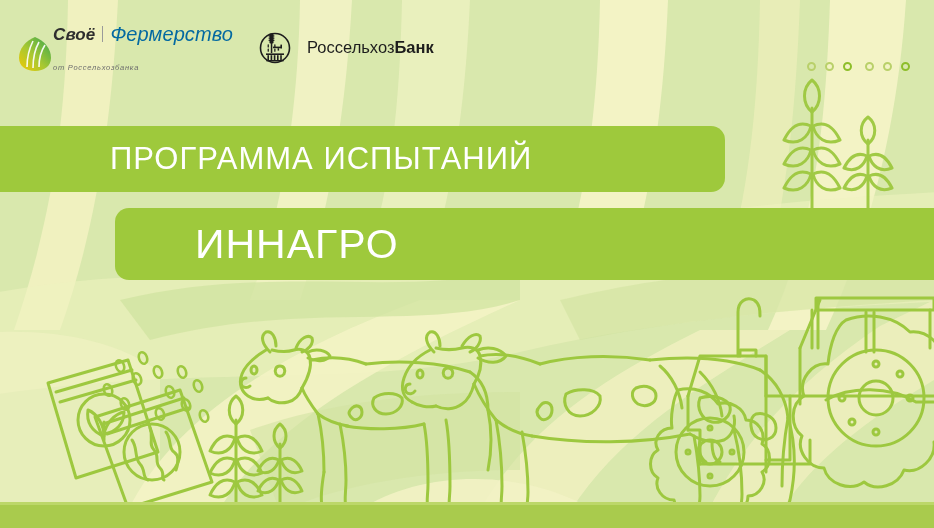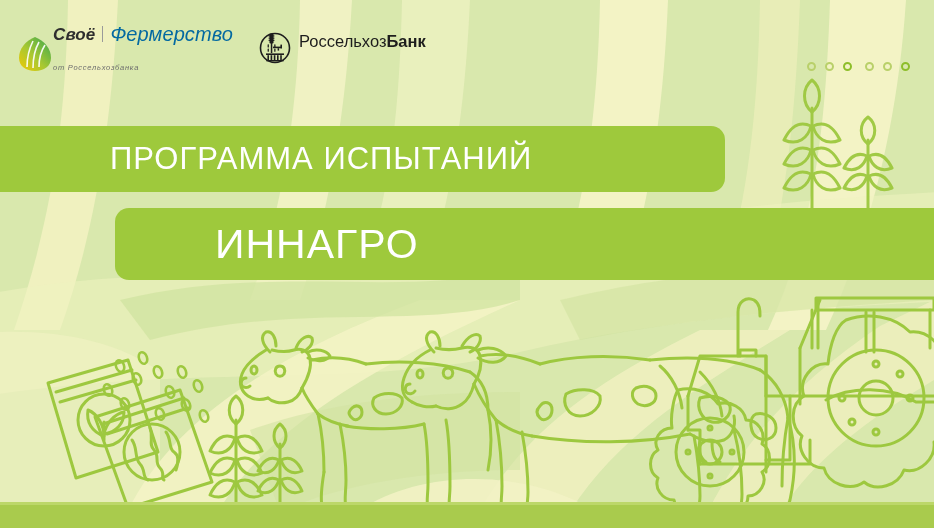--- a/index.html
+++ b/index.html
@@ -18,37 +18,37 @@
   .logos{position:absolute;left:18px;top:24px;display:flex;align-items:center;gap:26px;z-index:12;}
   .logo-svo{display:flex;align-items:flex-end;gap:1px;font-style:italic;}
   .svo-mark{width:34px;height:36px;display:block;}
   .svo-text{display:flex;flex-direction:column;justify-content:center;line-height:1;}
   .svo-row{display:flex;align-items:center;gap:7px;}
   .svo-bold{font-size:17px;font-weight:bold;color:#2e2e2e;letter-spacing:.1px;}
   .svo-div{width:1px;height:16px;background:#9a9a9a;display:inline-block;}
   .svo-reg{font-size:20px;color:#0369a1;letter-spacing:.1px;}
   .svo-sub{font-size:7.5px;color:#6d6d6d;letter-spacing:.75px;margin-top:20px;}
 
-  .logo-rshb{display:flex;gap:8px;}
+  .logo-rshb{display:flex;align-items:center;gap:16px;}
   .rshb-mark{width:32px;height:32px;display:block;}
   .rshb-text{font-size:16.5px;color:#1d1d1d;letter-spacing:0;}
   .rshb-text b{font-weight:bold;}
 
   
   .dots{position:absolute;right:24px;top:62px;display:flex;align-items:center;gap:13px;z-index:12;}
   .dot-group{display:flex;align-items:center;gap:9px;}
   .dot{width:9px;height:9px;border-radius:50%;border:2px solid #b9d06a;box-sizing:border-box;}
   .dot.accent{border-color:#8dbe2a;}
 
   
   .bar{position:absolute;background:#9ec93c;z-index:10;display:flex;align-items:center;}
   .bar-1{left:-40px;top:126px;width:765px;height:66px;border-radius:0 14px 14px 0;}
   .bar-1 .bar-label{margin-left:150px;}
   .bar-2{left:115px;top:208px;width:calc(100% - 115px + 10px);height:72px;border-radius:14px 0 0 14px;}
-  .bar-2 .bar-label{margin-left:100px;}
+  .bar-2 .bar-label{margin-left:80px;}
   .bar-label{
     color:#ffffff;font-weight:400;letter-spacing:1px;white-space:nowrap;
     font-family:"Liberation Sans", sans-serif;
   }
   .bar-1 .bar-label{font-size:31px;}
   .bar-2 .bar-label{font-size:41px;}
 
   
   .ground{position:absolute;left:0;bottom:0;width:934px;height:23px;background:#a9cb4d;z-index:6;}
   .ground-line{position:absolute;left:0;bottom:23px;width:934px;height:3px;background:#bcd769;z-index:6;}

